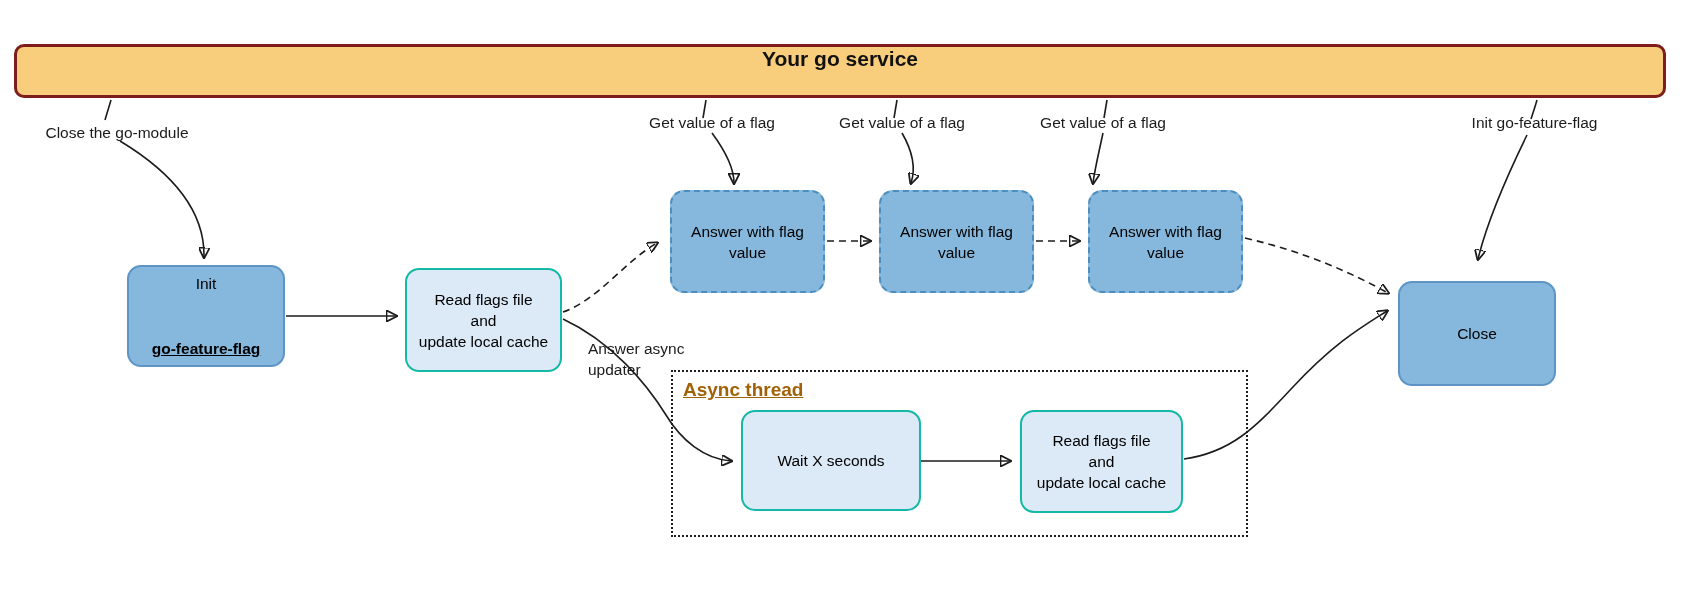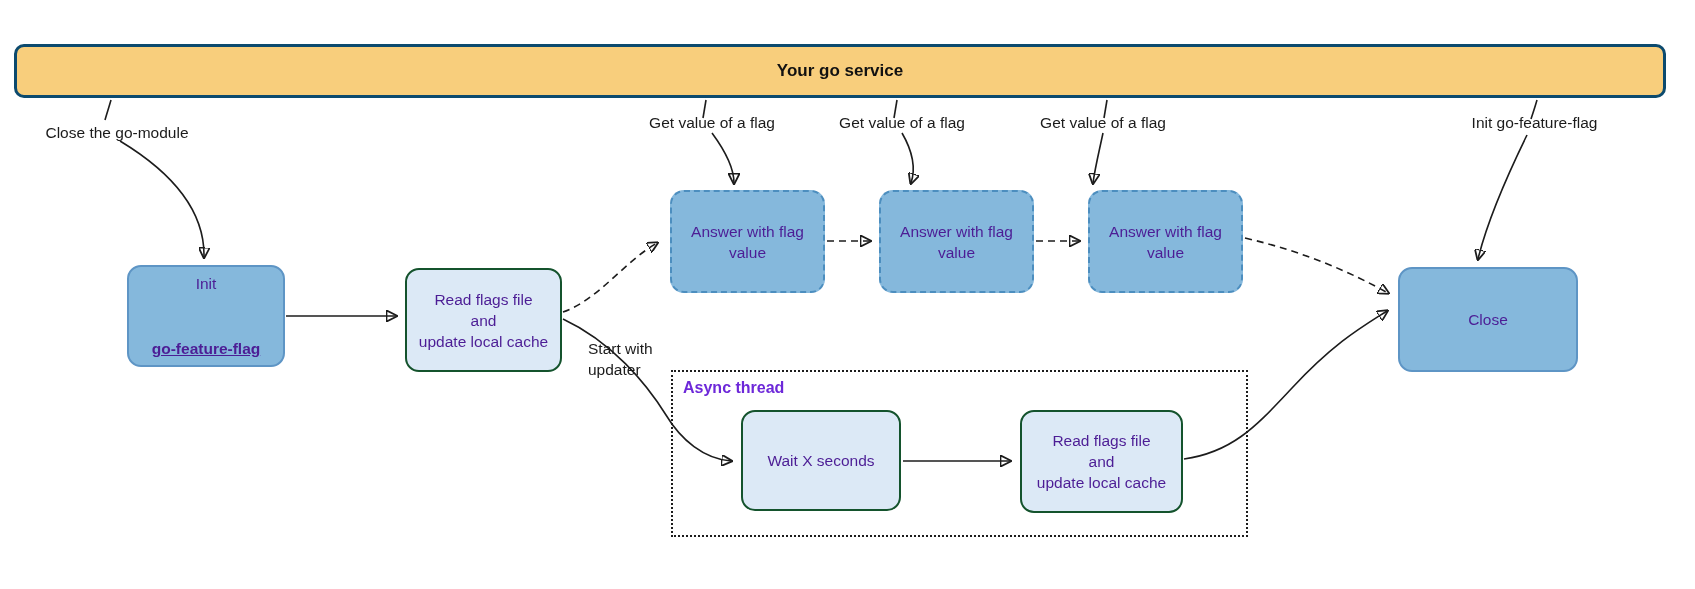--- a/index.html
+++ b/index.html
@@ -12,60 +12,60 @@
     font-family: "Liberation Sans", "DejaVu Sans", sans-serif;
     color: #1b1b1b;
   }
   * { box-sizing: border-box; }
 
   .banner {
     position: absolute;
     left: 14px; top: 44px;
     width: 1652px; height: 54px;
     background: #F8CE7C;
-    border: 3px solid #0c4a6e;
+    border: 3px solid #7f1d1d;
     border-radius: 10px;
-    display: flex; align-items: center; justify-content: center;
-    font-size: 17px; font-weight: bold; color: #111111;
+    display: flex; justify-content: center;
+    font-size: 21px; font-weight: bold; color: #111111;
   }
 
   .node {
     position: absolute;
     border-radius: 14px;
     display: flex; flex-direction: column;
     align-items: center; justify-content: center;
     text-align: center;
     font-size: 15.5px; line-height: 21px;
-    color: #4c1d95;
+    color: #000000;
     white-space: pre-line;
   }
   .node--mid   { background: #85B8DC; border: 2px solid #5E95C5; }
   .node--mid-dotted { background: #85B8DC; border: 2px dashed #4C8EBF; }
-  .node--light { background: #DCE9F6; border: 2px solid #14532d; }
+  .node--light { background: #DCE9F6; border: 2px solid #14b8a6; }
 
   .edge-label {
     position: absolute;
     font-size: 15.5px; line-height: 21px;
     color: #1b1b1b;
     text-align: center;
     white-space: pre-line;
   }
   .edge-label--left { text-align: left; }
 
   .async-rect {
     position: absolute;
     left: 671px; top: 370px;
     width: 577px; height: 167px;
     border: 2px dotted #1c1c1c;
     background: transparent;
   }
   .async-title {
     position: absolute;
     left: 10px; top: 7px;
-    font-size: 16px; font-weight: bold; color: #6d28d9;
+    font-size: 19px; font-weight: bold; color: #a16207; text-decoration: underline;
   }
 
   svg.edges {
     position: absolute;
     left: 0; top: 0;
     width: 1695px; height: 589px;
     pointer-events: none;
   }
   svg.edges path {
     fill: none;
@@ -113,21 +113,21 @@
     <path marker-end="url(#arrow)" d="M 563,319 C 612,342 646,383 666,415 C 681,440 704,459 731,461"></path>
     <path marker-end="url(#arrow)" d="M 903,461 L 1010,461"></path>
     <path marker-end="url(#arrow)" d="M 1184,459 C 1234,452 1258,424 1292,388 C 1335,342 1362,327 1387,311"></path>
   </svg>
 
   <div class="edge-label" style="left:37px; top:122px; width:160px;">Close the go-module</div>
   <div class="edge-label" style="left:632px; top:112px; width:160px;">Get value of a flag</div>
   <div class="edge-label" style="left:822px; top:112px; width:160px;">Get value of a flag</div>
   <div class="edge-label" style="left:1023px; top:112px; width:160px;">Get value of a flag</div>
   <div class="edge-label" style="left:1452px; top:112px; width:165px;">Init go-feature-flag</div>
-  <div class="edge-label edge-label--left" style="left:588px; top:338px; width:110px;">Start with
+  <div class="edge-label edge-label--left" style="left:588px; top:338px; width:110px;">Answer async
 updater</div>
 
   <div class="async-rect">
     <div class="async-title">Async thread</div>
   </div>
 
   <div class="node node--mid" style="left:127px; top:265px; width:158px; height:102px;gap:44px;">
     <span>Init</span>
     <span class="bold-line">go-feature-flag</span>
   </div>
@@ -138,21 +138,21 @@
 
   <div class="node node--mid-dotted" style="left:670px; top:190px; width:155px; height:103px;">Answer with flag
 value</div>
 
   <div class="node node--mid-dotted" style="left:879px; top:190px; width:155px; height:103px;">Answer with flag
 value</div>
 
   <div class="node node--mid-dotted" style="left:1088px; top:190px; width:155px; height:103px;">Answer with flag
 value</div>
 
-  <div class="node node--mid" style="left:1398px; top:267px; width:180px; height:105px;">Close</div>
+  <div class="node node--mid" style="left:1398px; top:281px; width:158px; height:105px;">Close</div>
 
-  <div class="node node--light" style="left:741px; top:410px; width:160px; height:101px;">Wait X seconds</div>
+  <div class="node node--light" style="left:741px; top:410px; width:180px; height:101px;">Wait X seconds</div>
 
   <div class="node node--light" style="left:1020px; top:410px; width:163px; height:103px;">Read flags file
 and
 update local cache</div>
 
 </div>
 
 </body></html>

